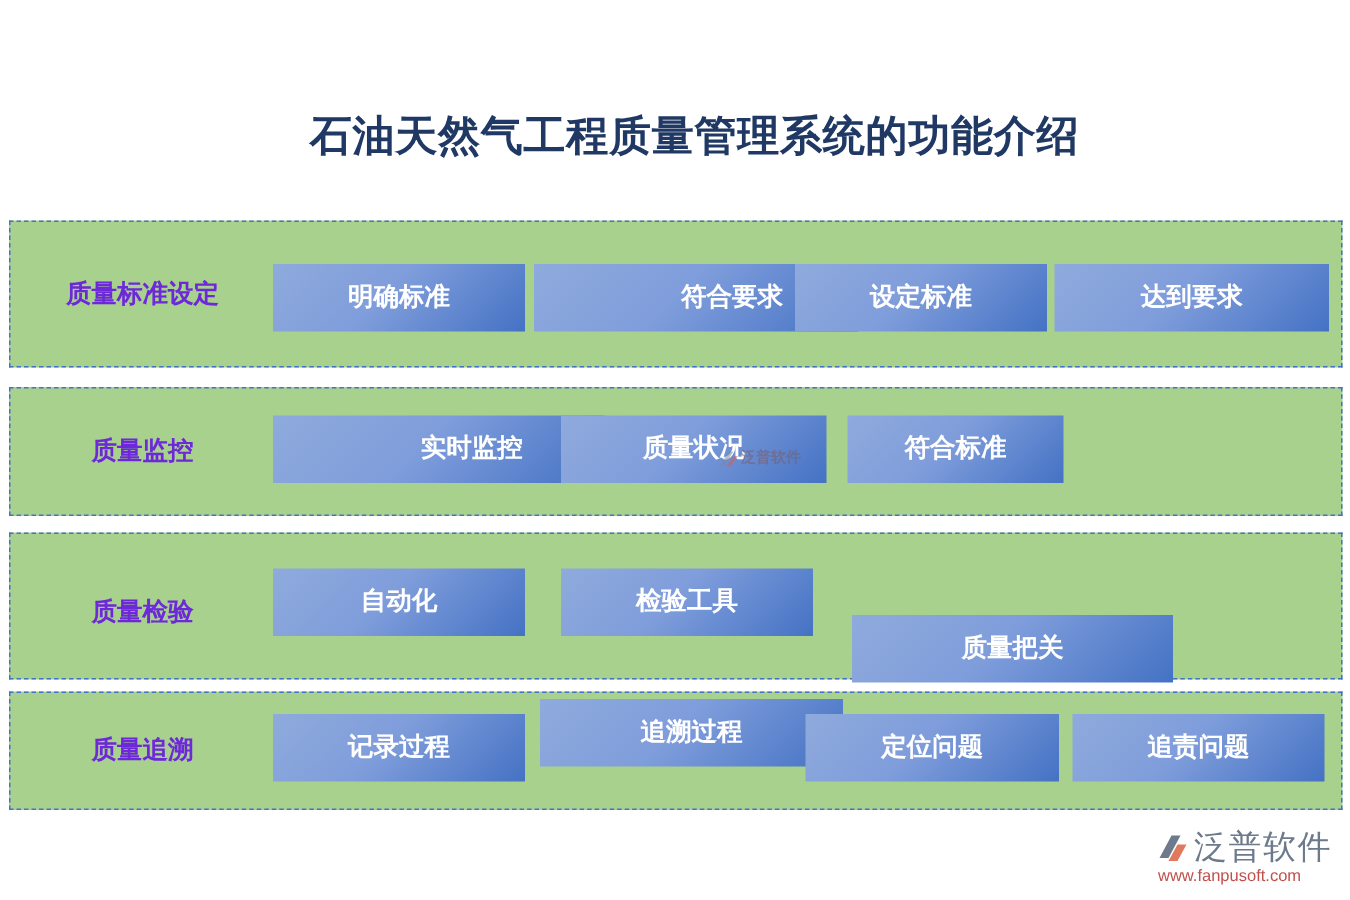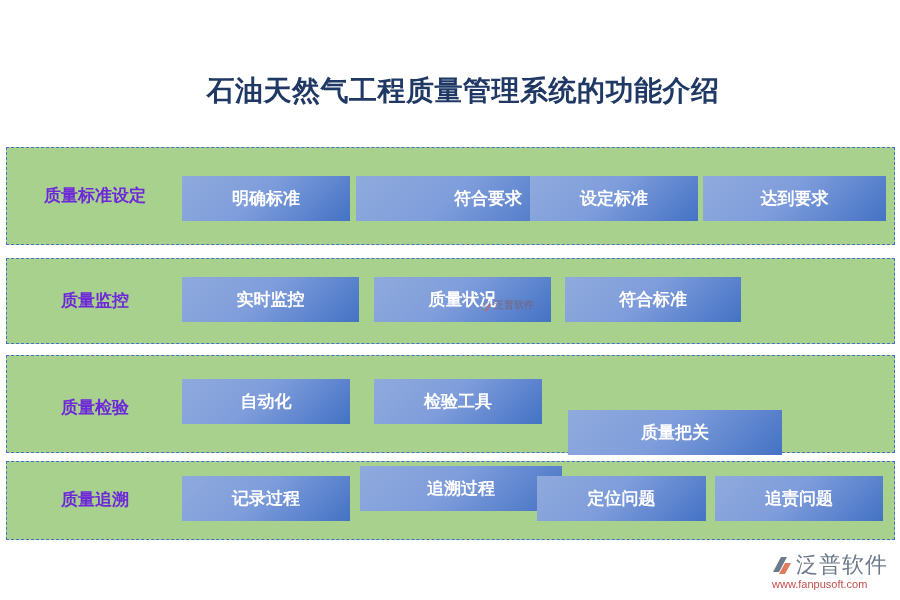--- a/index.html
+++ b/index.html
@@ -113,23 +113,23 @@
   <div class="section" style="top:147px;height:98px;">
     <div class="section-label" style="top:36px;">质量标准设定</div>
     <div class="item" style="left:175px;top:28px;width:168px;">明确标准</div>
     <div class="item" style="left:349px;top:28px;width:168px;padding-left:48px;">符合要求</div>
     <div class="item" style="left:523px;top:28px;width:168px;">设定标准</div>
     <div class="item" style="left:696px;top:28px;width:183px;">达到要求</div>
   </div>
 
   <div class="section" style="top:258px;height:86px;">
     <div class="section-label" style="top:30px;">质量监控</div>
-    <div class="item" style="left:175px;top:18px;width:177px;">实时监控</div>
+    <div class="item" style="left:175px;top:18px;width:177px;padding-left:44px;">实时监控</div>
     <div class="item" style="left:367px;top:18px;width:177px;">质量状况</div>
-    <div class="item" style="left:558px;top:18px;width:176px;">符合标准</div>
+    <div class="item" style="left:558px;top:18px;width:144px;">符合标准</div>
   </div>
 
   <div class="section" style="top:355px;height:98px;">
     <div class="section-label" style="top:40px;">质量检验</div>
     <div class="item" style="left:175px;top:23px;width:168px;">自动化</div>
     <div class="item" style="left:367px;top:23px;width:168px;">检验工具</div>
     <div class="item" style="left:561px;top:23px;width:214px;margin-top:31px;">质量把关</div>
   </div>
 
   <div class="section" style="top:461px;height:79px;">

